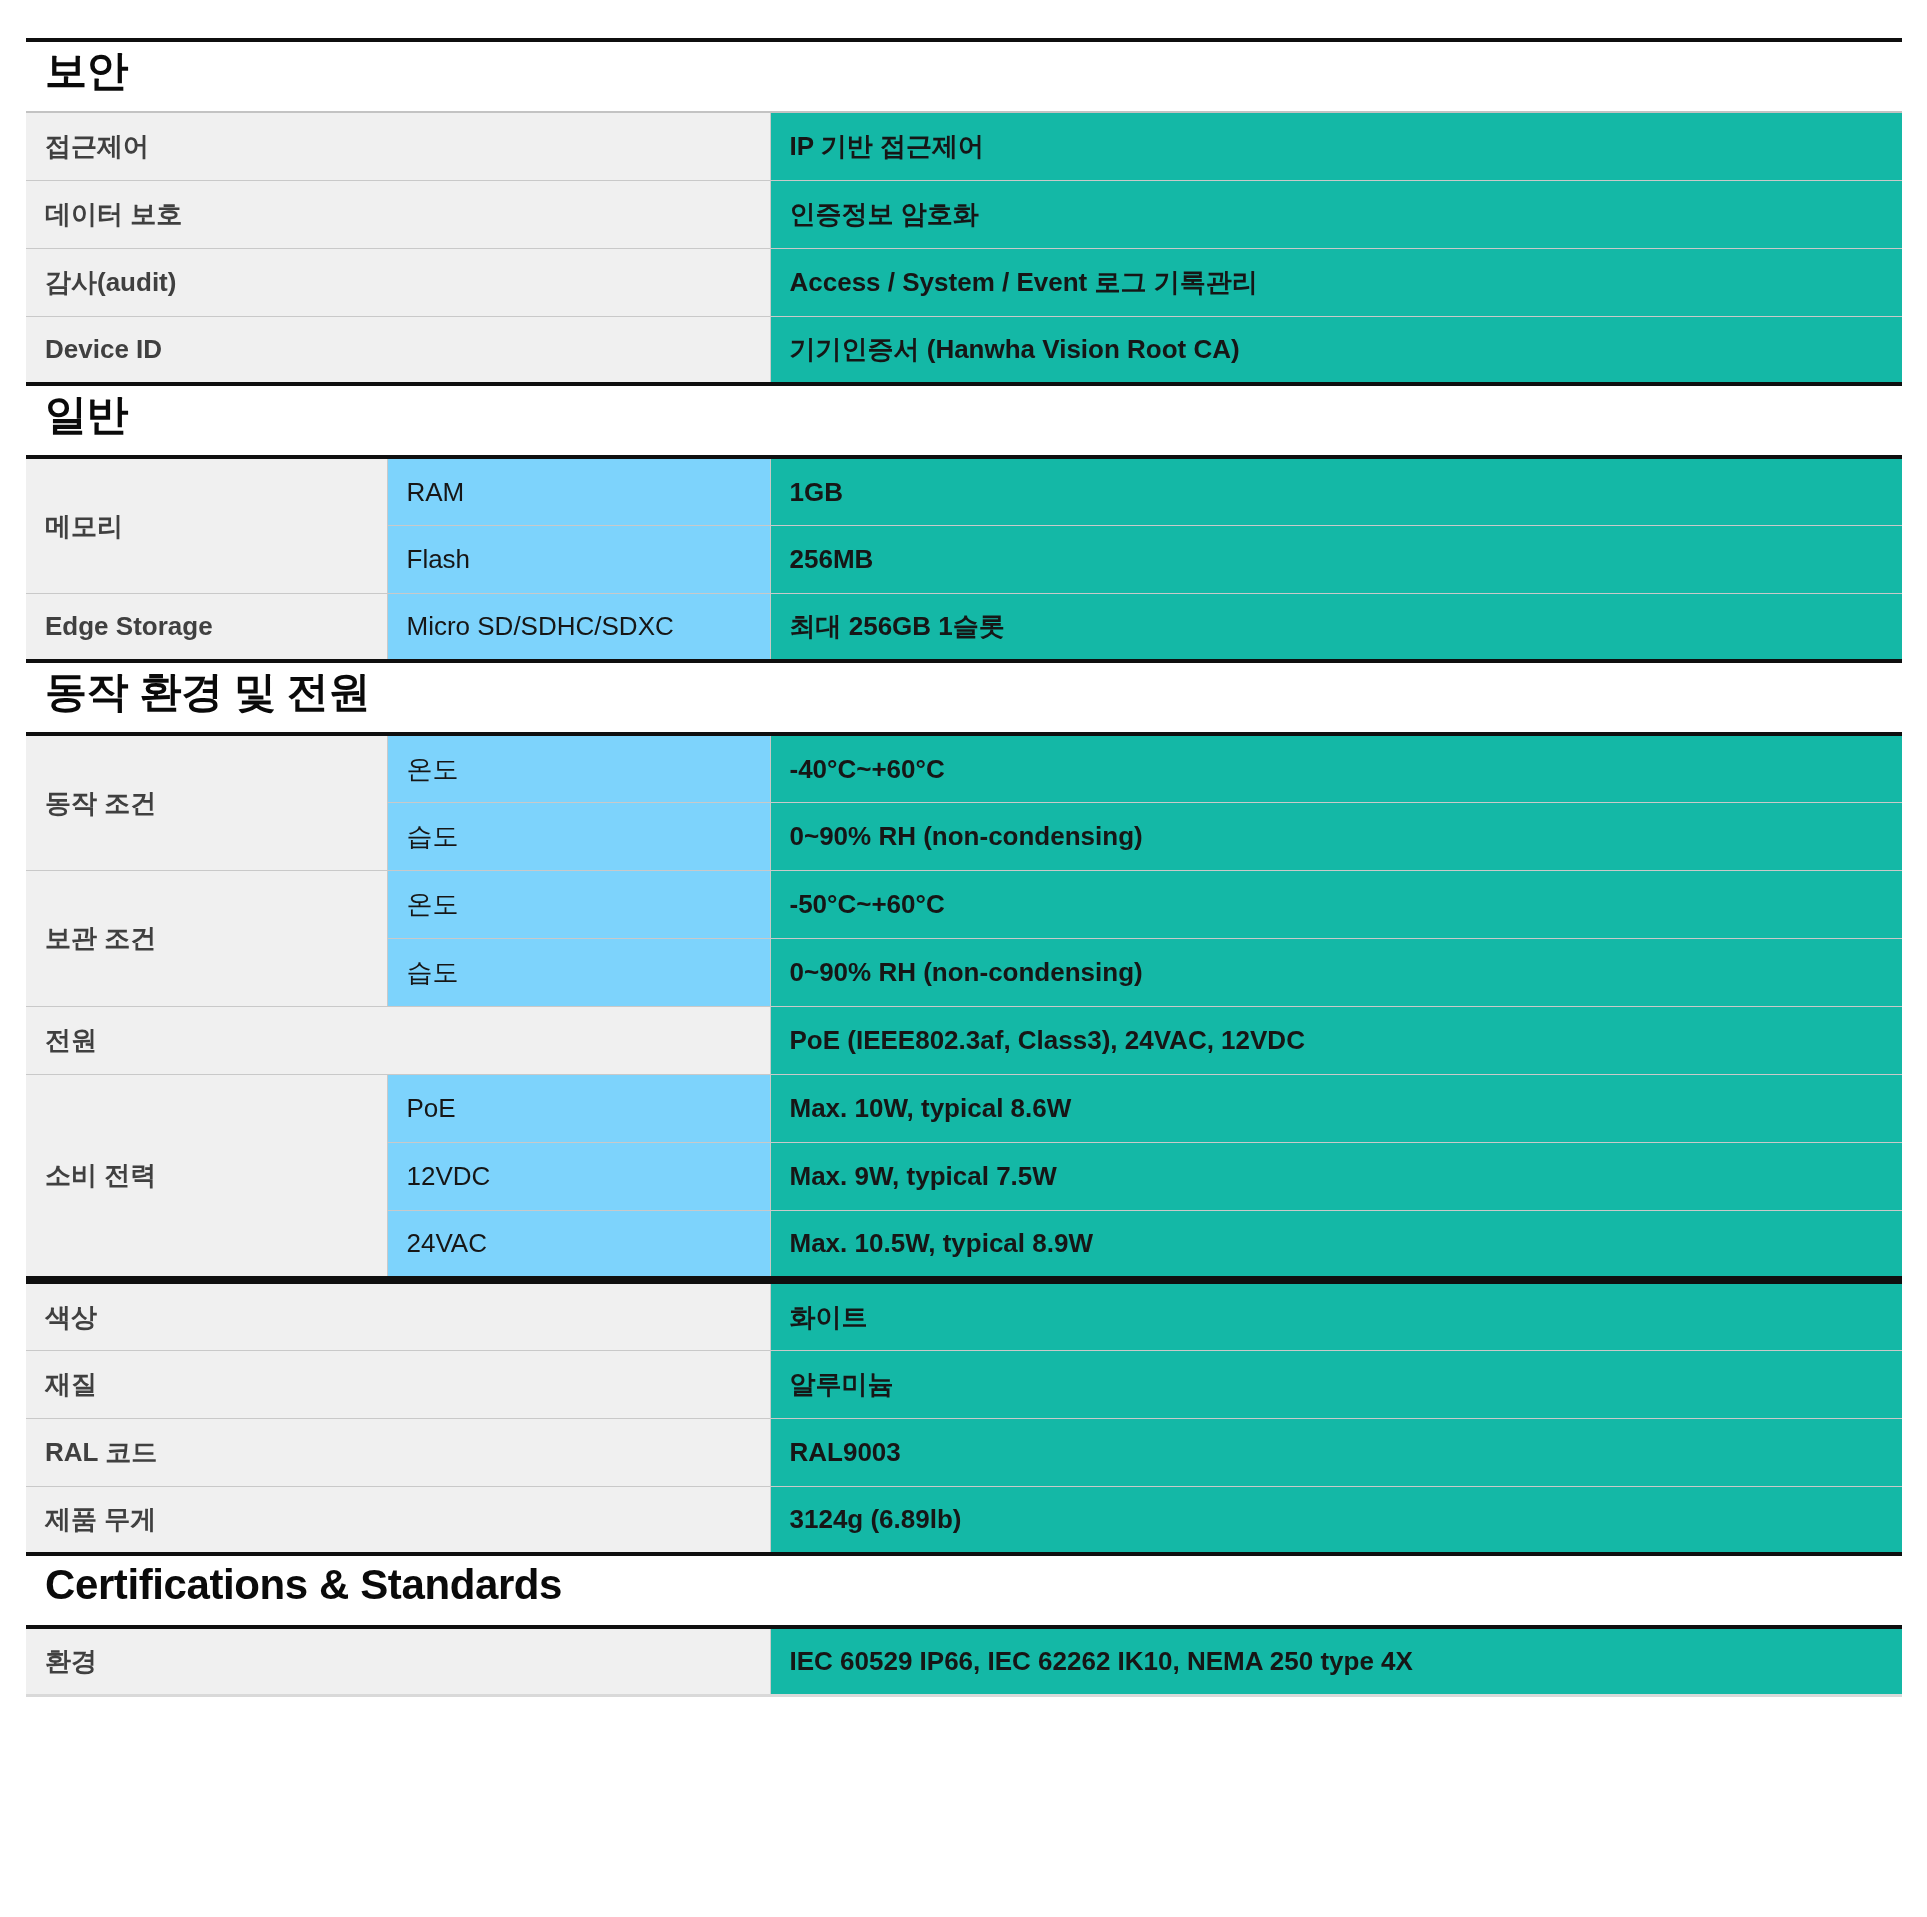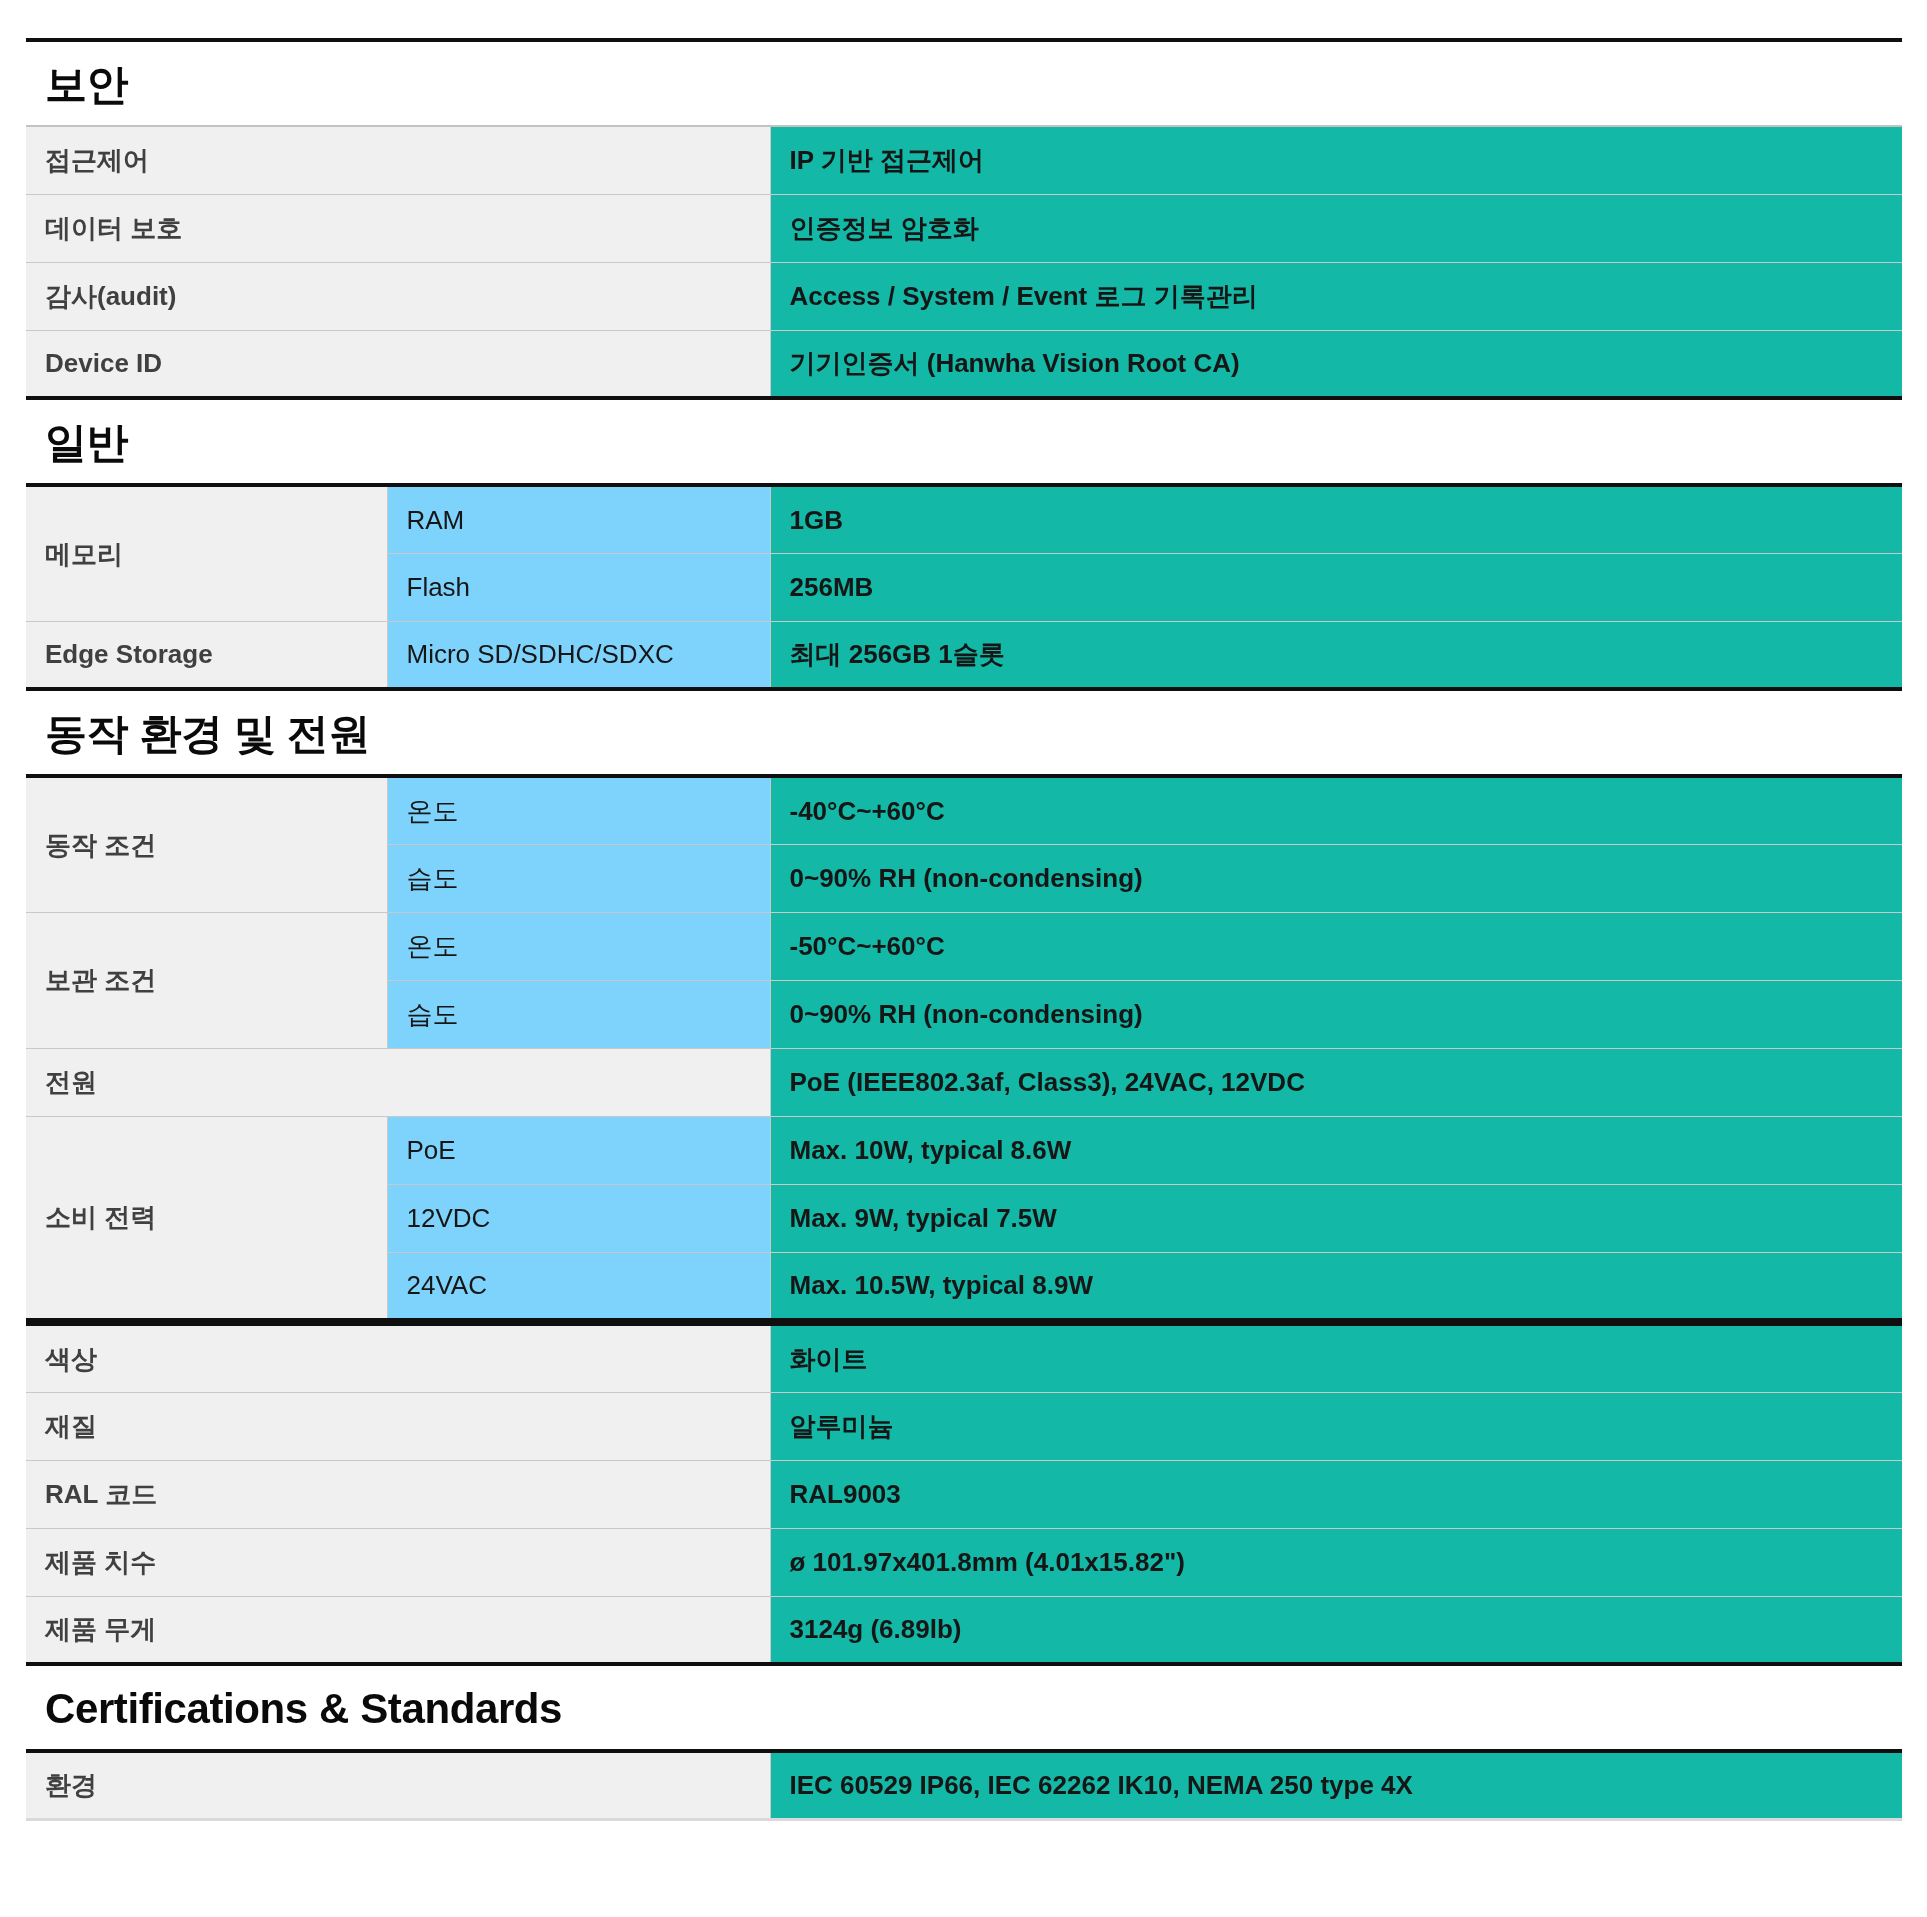--- a/index.html
+++ b/index.html
@@ -17,21 +17,21 @@
     background: #0f0f0f;
     margin-top: 38px;
   }
 
   .sec-title {
     font-size: 42px;
     font-weight: 700;
     line-height: 42px;
     letter-spacing: -0.4px;
     color: #0a0a0a;
-    margin: 22px 0 19px 19px;
+    margin: 8px 0 19px 19px;
   }
 
   table.spec {
     width: 100%;
     border-collapse: collapse;
     table-layout: fixed;
     border-top: 4.4px solid #0f0f0f;
     border-bottom: 4.4px solid #0f0f0f;
   }
   table.spec.first-table { border-top: 2.6px solid #c3c3c3; }
@@ -191,24 +191,20 @@
         </tr>
         <tr>
           <td class="key" colspan="2">재질</td>
           <td class="val">알루미늄</td>
         </tr>
         <tr>
           <td class="key" colspan="2">RAL 코드</td>
           <td class="val">RAL9003</td>
         </tr>
         <tr>
-          <td class="key" colspan="2">제품 치수</td>
-          <td class="val">ø 101.97x401.8mm (4.01x15.82")</td>
-        </tr>
-        <tr>
           <td class="key" colspan="2">제품 무게</td>
           <td class="val">3124g (6.89lb)</td>
         </tr>
       </tbody>
     </table>
   </section>
 
   <section>
     <h2 class="sec-title">Certifications &amp; Standards</h2>
     <table class="spec last-table">

